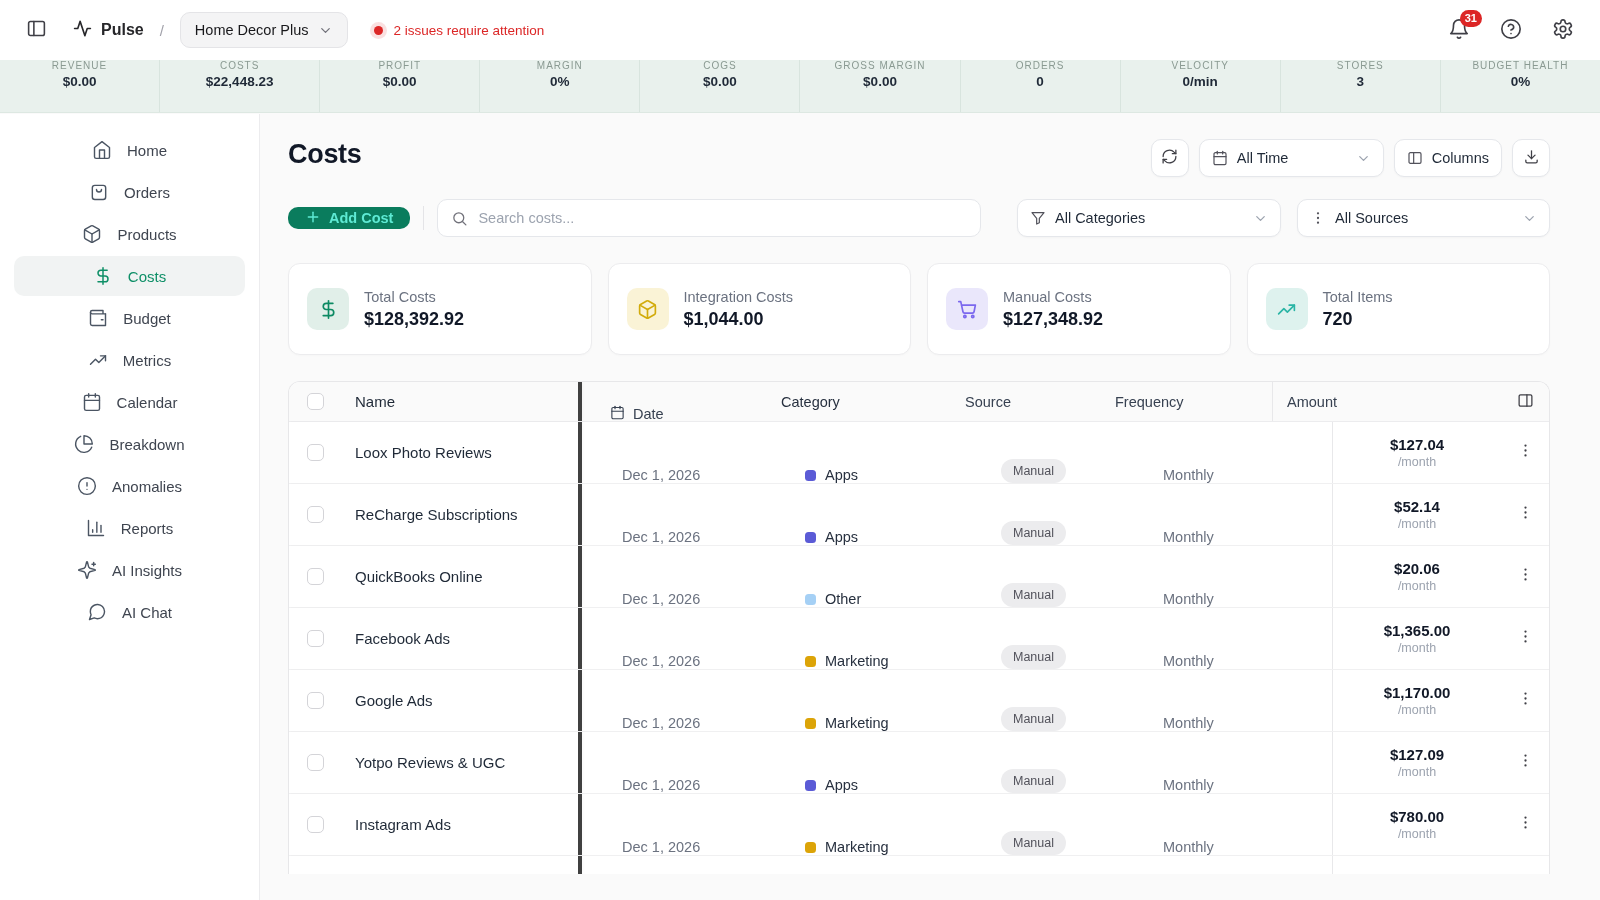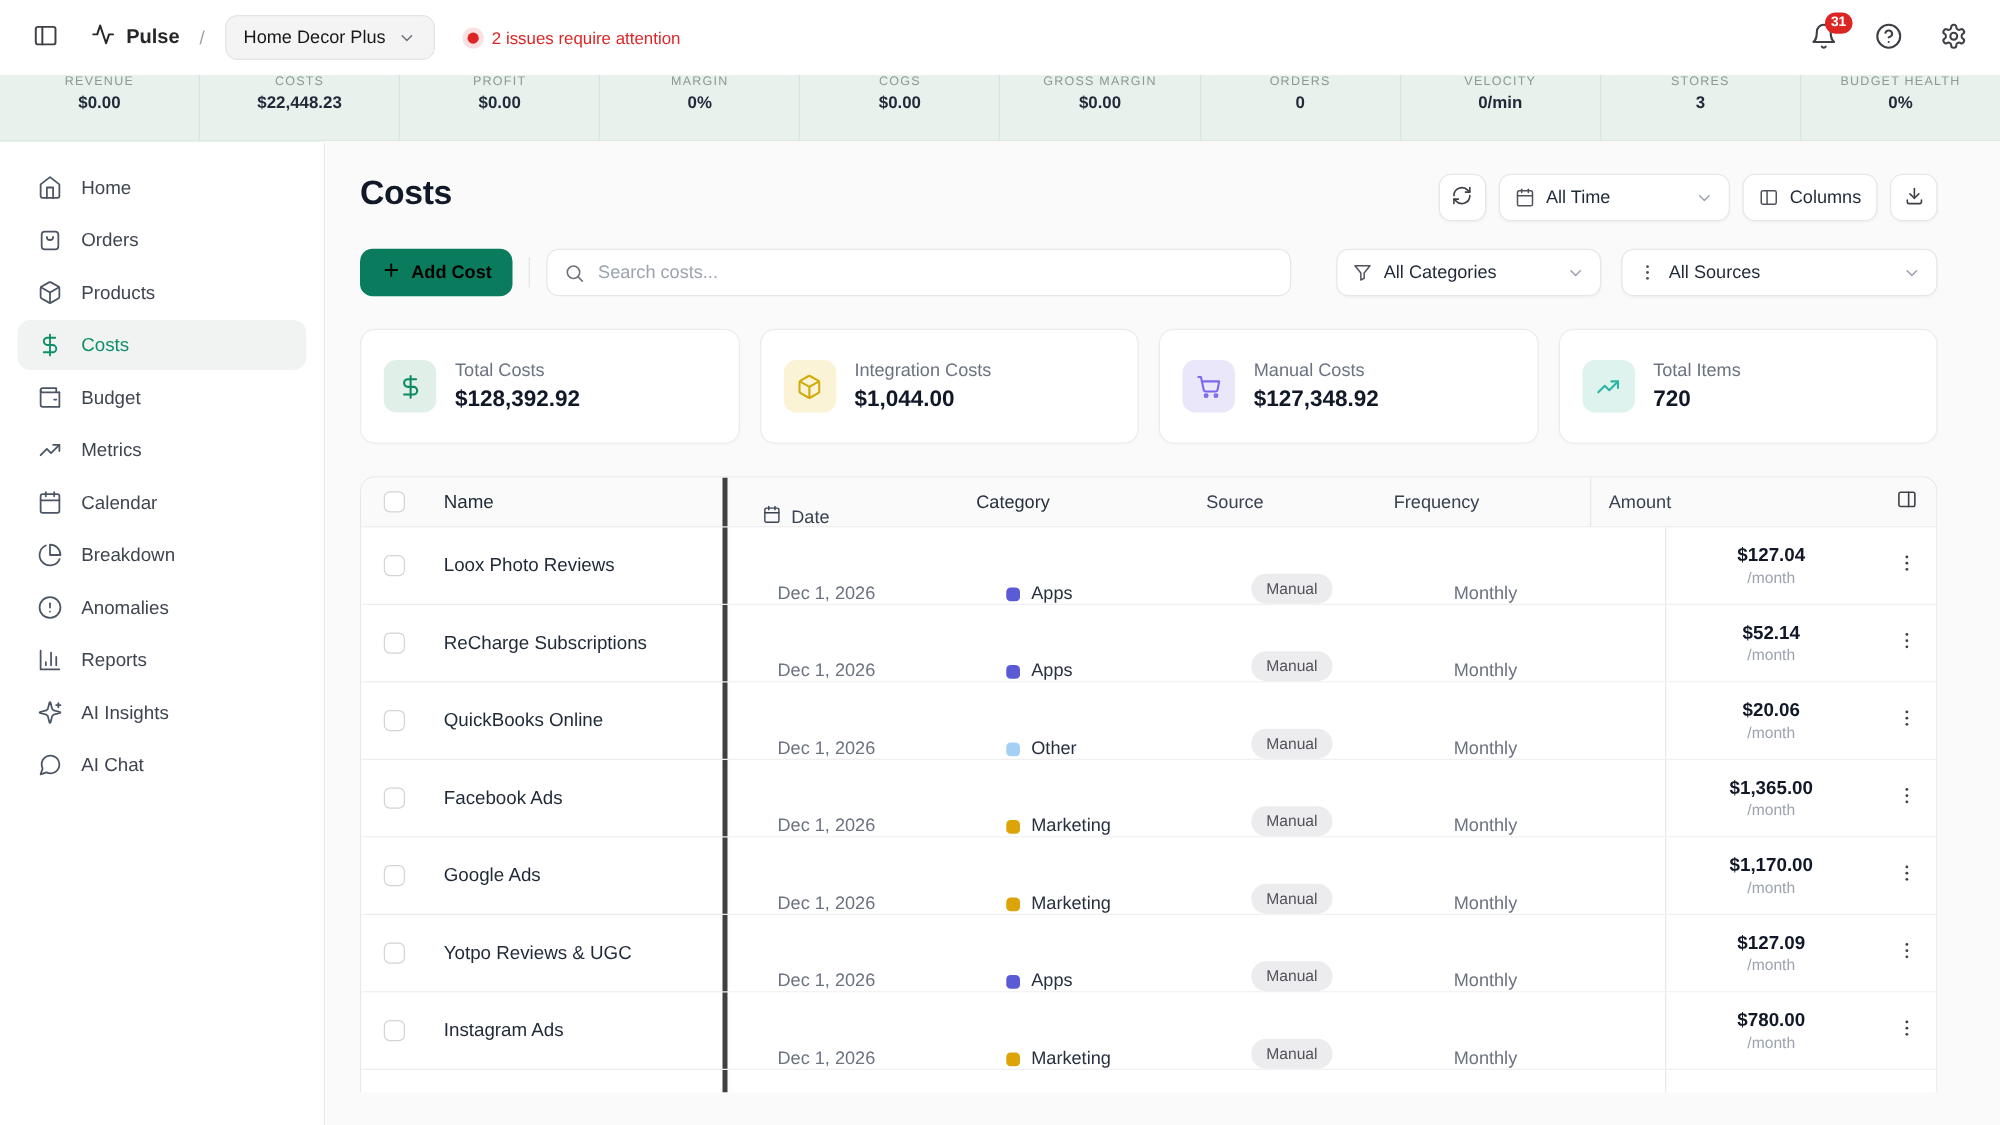--- a/index.html
+++ b/index.html
@@ -25,45 +25,45 @@
   
   .kpi-strip { height:53px; background:#e9f1ed; border-bottom:1px solid #dde8e2; display:flex; }
   .kpi { flex:1; display:flex; flex-direction:column; align-items:center; border-left:1px solid #d8e4de; }
   .kpi:first-child { border-left:none; }
   .kpi-label { font-size:10px; letter-spacing:1px; color:#8a9a92; font-weight:500; text-transform:uppercase; }
   .kpi-value { font-size:13.5px; font-weight:700; color:#1f2937; margin-top:3px; }
 
   
   .sidebar { position:fixed; left:0; top:114px; bottom:0; width:260px; background:#fff; border-right:1px solid #ececee; padding-top:14px; }
   .side-item { display:flex; align-items:center; gap:15px; height:40px; margin:2px 14px; padding:0 16px;
-    border-radius:10px; color:#3f4550; font-size:15px; cursor:pointer; }
+    border-radius:10px; color:#3f4550; font-size:15px; cursor:pointer;justify-content:center; }
   .side-item .s-icon { display:flex; color:#4b5563; }
   .side-item.active { background:#f1f3f3; color:#0e8f67; font-weight:500; }
   .side-item.active .s-icon { color:#0e8f67; }
 
   
   .main { margin-left:260px; height:787px; background:#fafafa; padding:26px 50px 0 28px; overflow:hidden; }
   .head-row { display:flex; justify-content:space-between; align-items:flex-start; }
   .page-title { font-size:27px; font-weight:700; color:#111827; letter-spacing:-.3px; }
   .page-sub { font-size:15px; color:#6b7280; margin-top:9px; }
   .controls { display:flex; align-items:flex-start; gap:10px;padding-left:20px; }
   .btn { display:flex; align-items:center; background:#fff; border:1px solid #e5e7eb; border-radius:10px;
     height:38px; cursor:pointer; font-family:inherit; font-size:14.5px; color:#1f2937;
     box-shadow:0 1px 2px rgba(0,0,0,.03); }
   .btn.square { width:38px; justify-content:center; color:#3f3f46; }
   .btn.pill { padding:0 12px; gap:9px; font-weight:500; }
   .btn.pill .chev { color:#9ca3af; margin-left:auto; display:flex; }
   .time-pill { width:185px; }
-  .cat-pill { width:212px;margin-left:20px; }
+  .cat-pill { width:264px;margin-left:20px; }
   .src-pill { width:253px; }
   .btn .lead-ic { color:#52525b; display:flex; }
 
   .filter-row { display:flex; align-items:center; margin-top:22px; }
-  .add-btn { display:flex; align-items:center; gap:8px; background:#0a7c5d; color:#000000; border:none; border-radius:10px;
-    height:38px; padding:0 17px; font-size:14.5px; font-weight:600; font-family:inherit; cursor:pointer; }
+  .add-btn { display:flex; align-items:center; gap:8px; background:#0a7c5d; color:#5eead4; border:none; border-radius:10px;
+    height:22px; padding:0 17px; font-size:14.5px; font-weight:600; font-family:inherit; cursor:pointer; }
   .vsep { width:1px; height:24px; background:#e4e4e7; margin:0 13px; }
   .search-box { flex:1; display:flex; align-items:center; gap:10px; background:#fff; border:1px solid #e5e7eb;
     border-radius:10px; height:38px; padding:0 13px; margin-right:16px; }
   .search-box input { border:none; outline:none; flex:1; font-size:14.5px; font-family:inherit; color:#1f2937; background:transparent; }
   .search-box input::placeholder { color:#9ca3af; }
   .search-box .lead-ic { color:#71717a; display:flex; }
   .cat-pill { margin-right:16px; }
 
   
   .cards { display:flex; gap:16px; margin-top:26px; }

